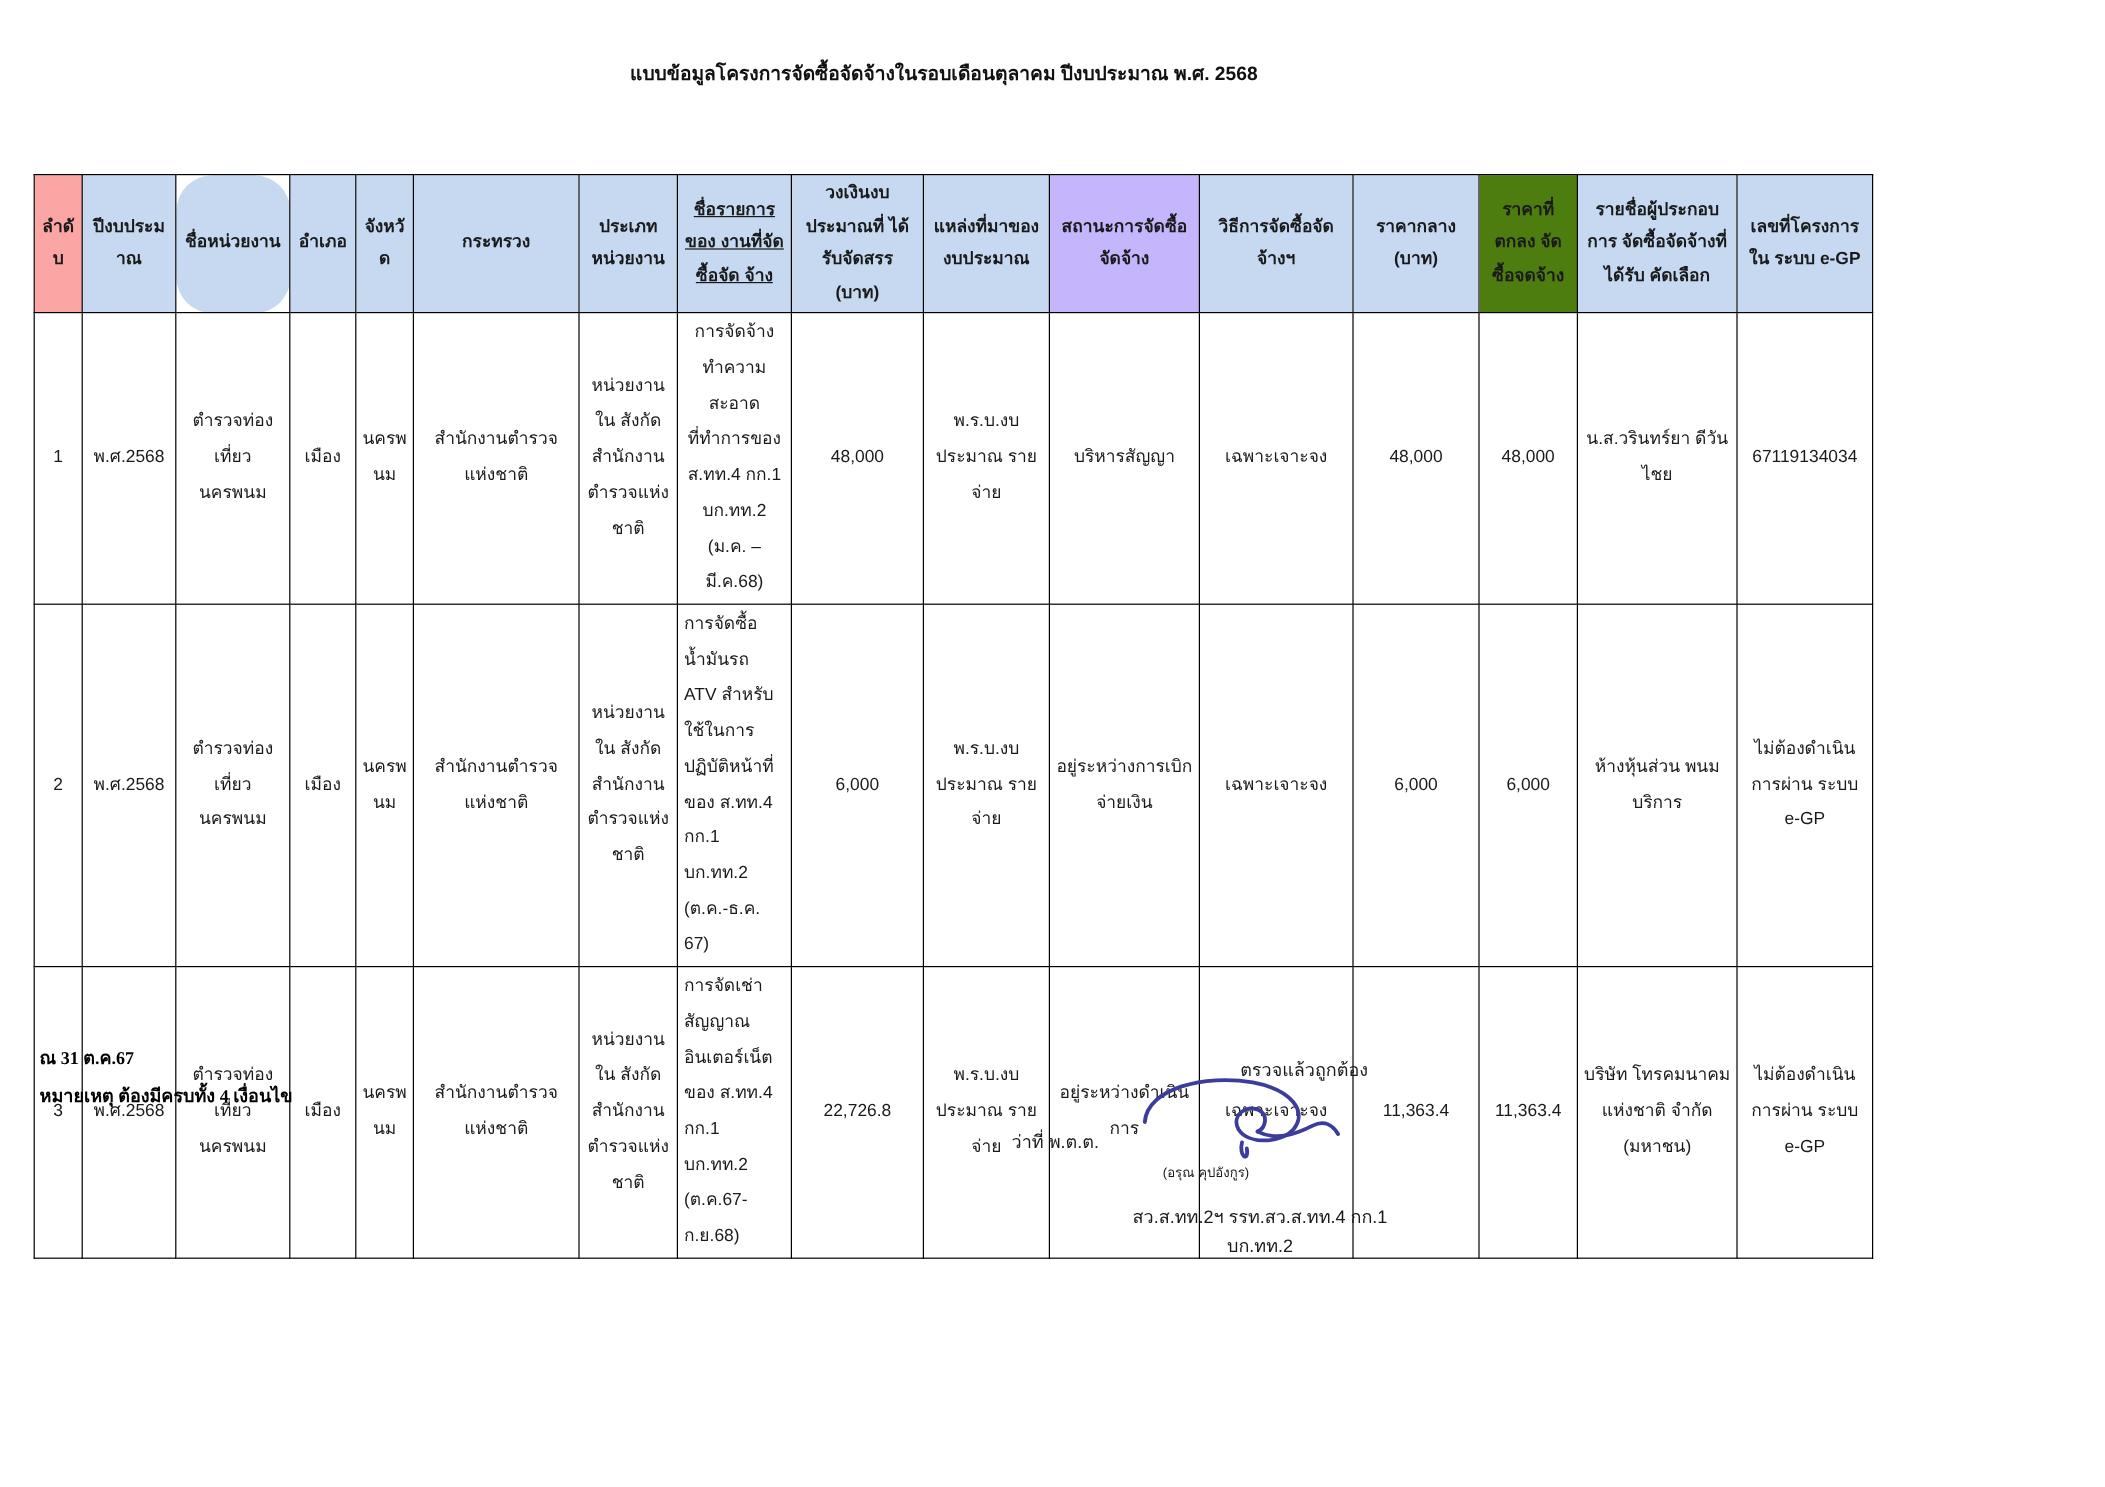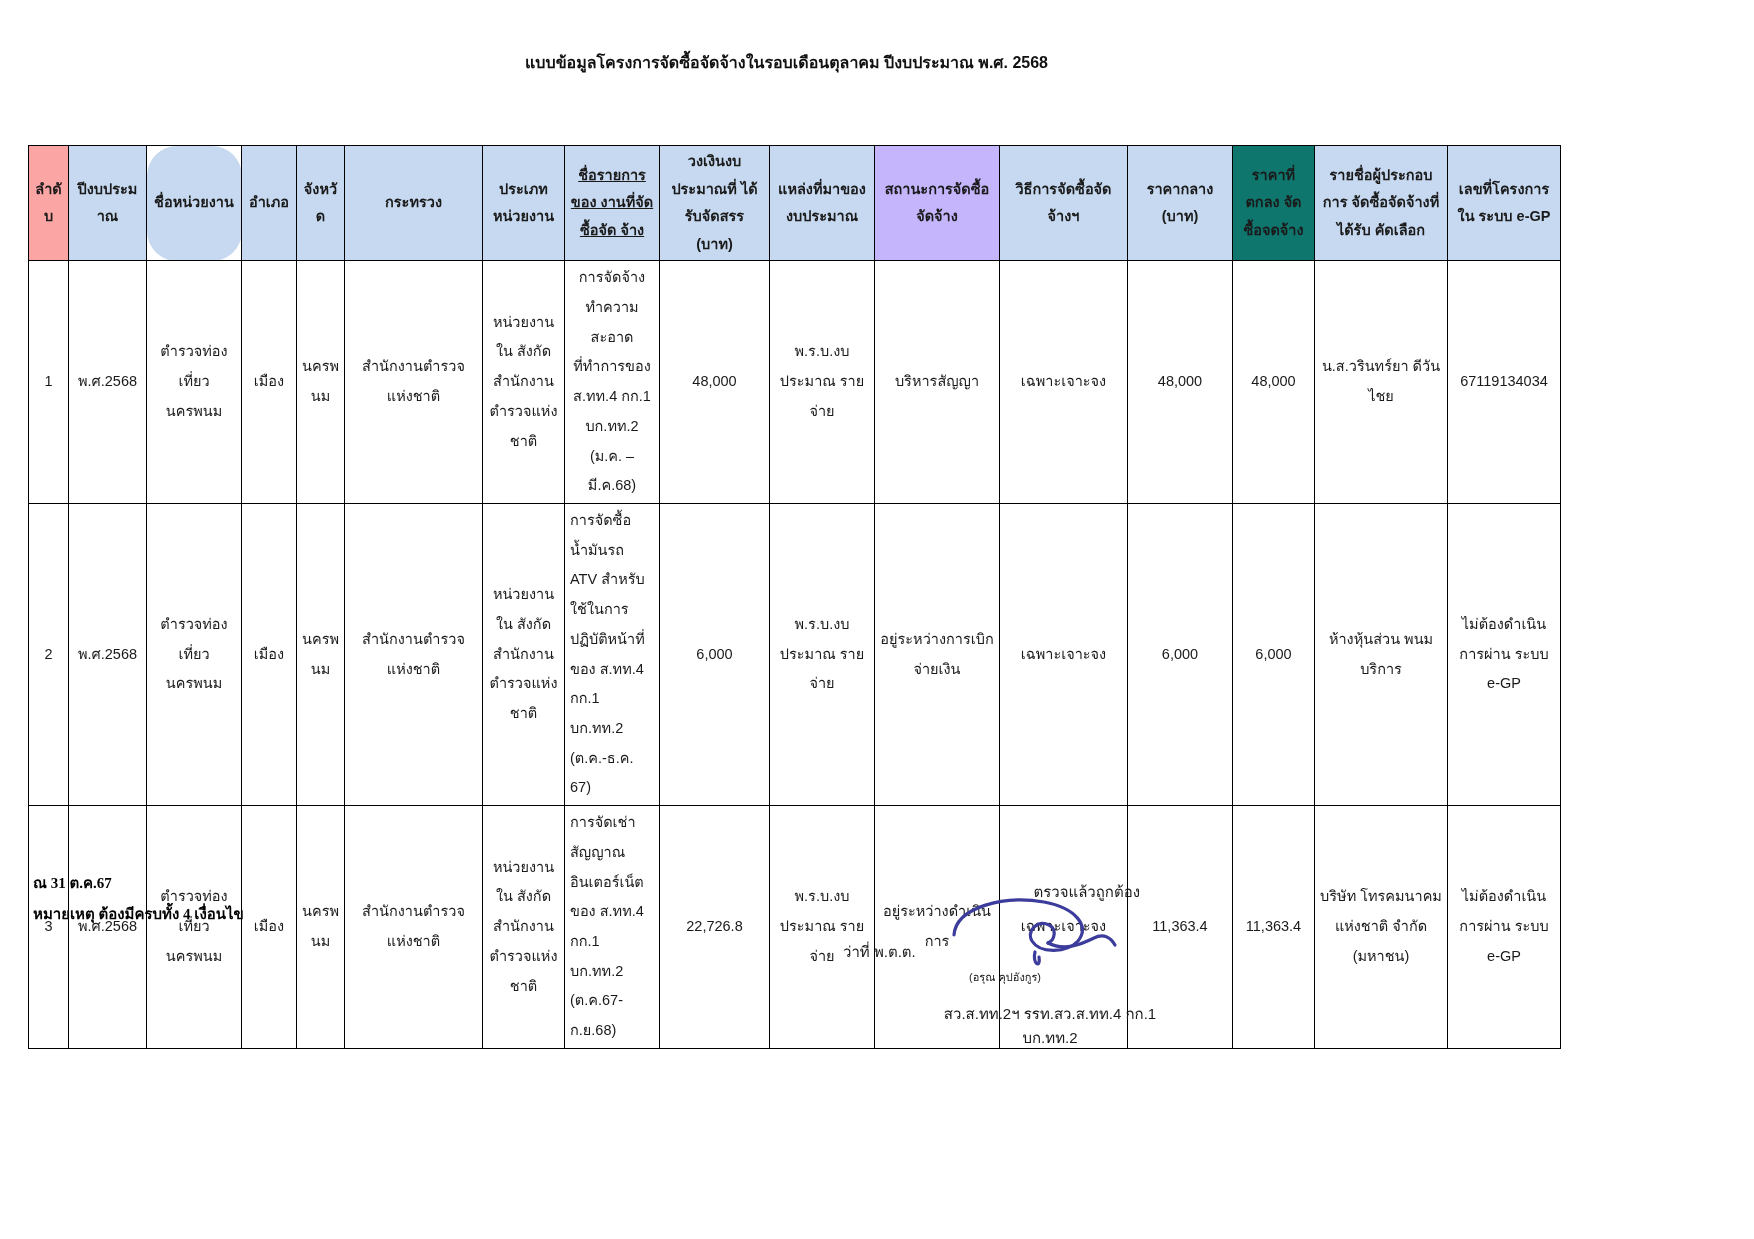--- a/index.html
+++ b/index.html
@@ -84,21 +84,21 @@
       <th style="background: rgb(198, 217, 240);">อำเภอ</th>
       <th style="background: rgb(198, 217, 240);">จังหวัด</th>
       <th style="background: rgb(198, 217, 240);">กระทรวง</th>
       <th style="background: rgb(198, 217, 240);">ประเภท หน่วยงาน</th>
       <th style="background: rgb(198, 217, 240); text-decoration: underline;">ชื่อรายการของ งานที่จัดซื้อจัด จ้าง</th>
       <th style="background: rgb(198, 217, 240);">วงเงินงบประมาณที่ ได้รับจัดสรร (บาท)</th>
       <th style="background: rgb(198, 217, 240); margin-top: 28px;">แหล่งที่มาของ งบประมาณ</th>
       <th style="background: #c4b5fd; margin-top: 48px;">สถานะการจัดซื้อจัดจ้าง</th>
       <th style="background: rgb(198, 217, 240);">วิธีการจัดซื้อจัดจ้างฯ</th>
       <th style="background: rgb(198, 217, 240);">ราคากลาง (บาท)</th>
-      <th style="background: #0f766e;">ราคาที่ตกลง จัดซื้อจดจ้าง</th>
+      <th style="background: #4d7c0f;">ราคาที่ตกลง จัดซื้อจดจ้าง</th>
       <th style="background: rgb(198, 217, 240);">รายชื่อผู้ประกอบการ จัดซื้อจัดจ้างที่ได้รับ คัดเลือก</th>
       <th style="background: rgb(198, 217, 240);">เลขที่โครงการใน ระบบ e-GP</th>
     </tr>
   </thead>
   <tbody>
       <tr style="height: 213px;">
         <td>1</td>
         <td>พ.ศ.2568</td>
         <td>ตำรวจท่องเที่ยว นครพนม</td>
         <td>เมือง</td>

